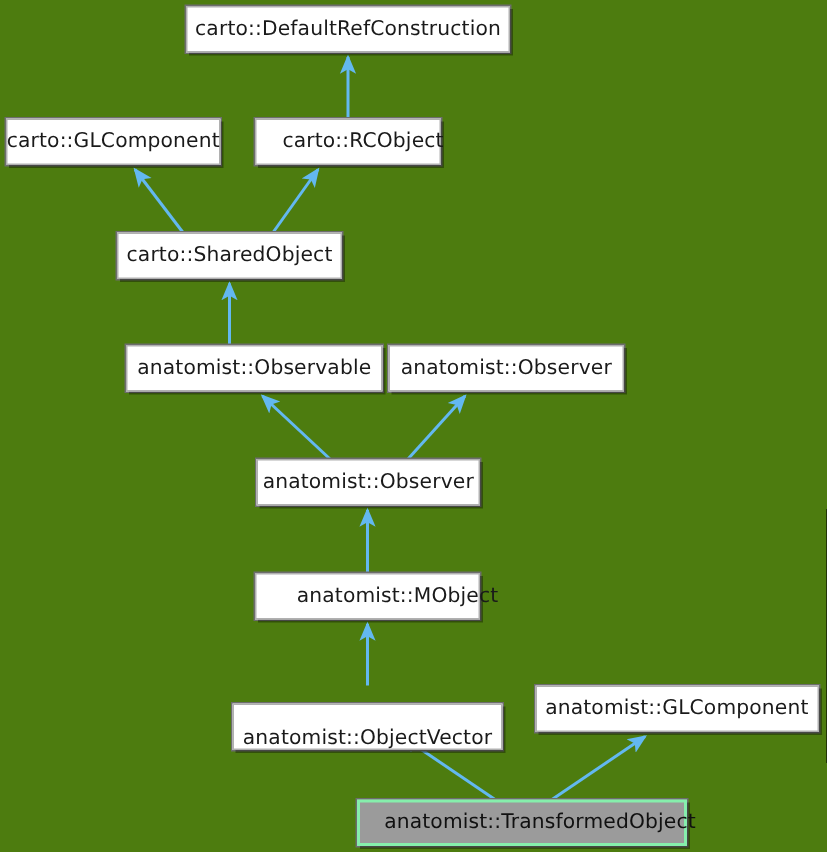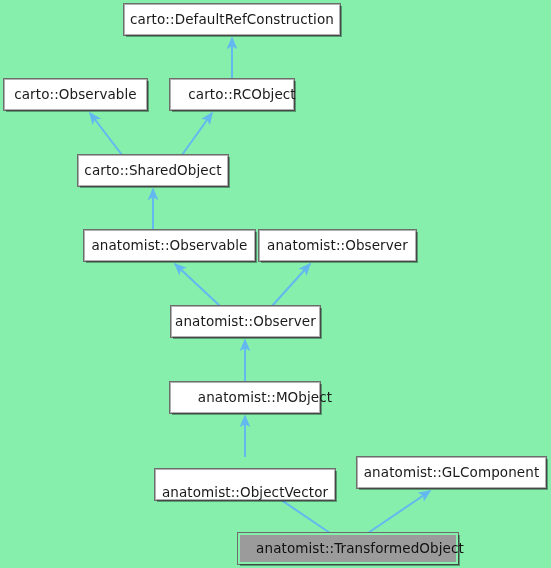--- a/index.html
+++ b/index.html
@@ -4,21 +4,21 @@
 <style>
   html, body {
     margin: 0;
     padding: 0;
     background: #000000;
   }
   #canvas-wrap {
     position: relative;
     width: 551px;
     height: 568px;
-    background: #86efac;
+    background: #4d7c0f;
     overflow: hidden;
     font-family: "DejaVu Sans", "Liberation Sans", sans-serif;
   }
   svg.edges {
     position: absolute;
     left: 0;
     top: 0;
     width: 551px;
     height: 568px;
   }
@@ -71,21 +71,21 @@
         <line x1="330" y1="533" x2="268" y2="491" stroke="#63b8f0" stroke-width="2" marker-end="url(#arrowhead)"></line>
         <line x1="368" y1="533" x2="430" y2="491" stroke="#63b8f0" stroke-width="2" marker-end="url(#arrowhead)"></line>
       </g>
   </svg>
 
   <div id="node-layer">
       <div class="node" style="left: 124px; top: 4px; width: 216px; height: 31px;">
         <span class="node-label">carto::DefaultRefConstruction</span>
       </div>
       <div class="node" style="left: 4px; top: 79px; width: 143px; height: 31px;">
-        <span class="node-label">carto::Observable</span>
+        <span class="node-label">carto::GLComponent</span>
       </div>
       <div class="node" style="left: 170px; top: 79px; width: 124px; height: 31px; padding-left: 20px;">
         <span class="node-label">carto::RCObject</span>
       </div>
       <div class="node" style="left: 78px; top: 155px; width: 150px; height: 31px;">
         <span class="node-label">carto::SharedObject</span>
       </div>
       <div class="node" style="left: 84px; top: 230px; width: 171px; height: 31px; justify-content: center;">
         <span class="node-label">anatomist::Observable</span>
       </div>
@@ -94,21 +94,21 @@
       </div>
       <div class="node" style="left: 171px; top: 306px; width: 149px; height: 31px;">
         <span class="node-label">anatomist::Observer</span>
       </div>
       <div class="node" style="left: 170px; top: 382px; width: 150px; height: 31px; padding-left: 40px;">
         <span class="node-label">anatomist::MObject</span>
       </div>
       <div class="node" style="left: 155px; top: 469px; width: 180px; height: 31px; align-items: flex-end;">
         <span class="node-label">anatomist::ObjectVector</span>
       </div>
-      <div class="node" style="left: 357px; top: 457px; width: 189px; height: 31px;">
+      <div class="node" style="left: 357px; top: 457px; width: 189px; height: 31px; justify-content: flex-end;">
         <span class="node-label">anatomist::GLComponent</span>
       </div>
       <div class="node highlight" style="left: 238px; top: 533px; width: 220px; height: 31px;">
         <span class="node-label">anatomist::TransformedObject</span>
       </div>
     </div>
 
 </div>
 
 </body></html>

